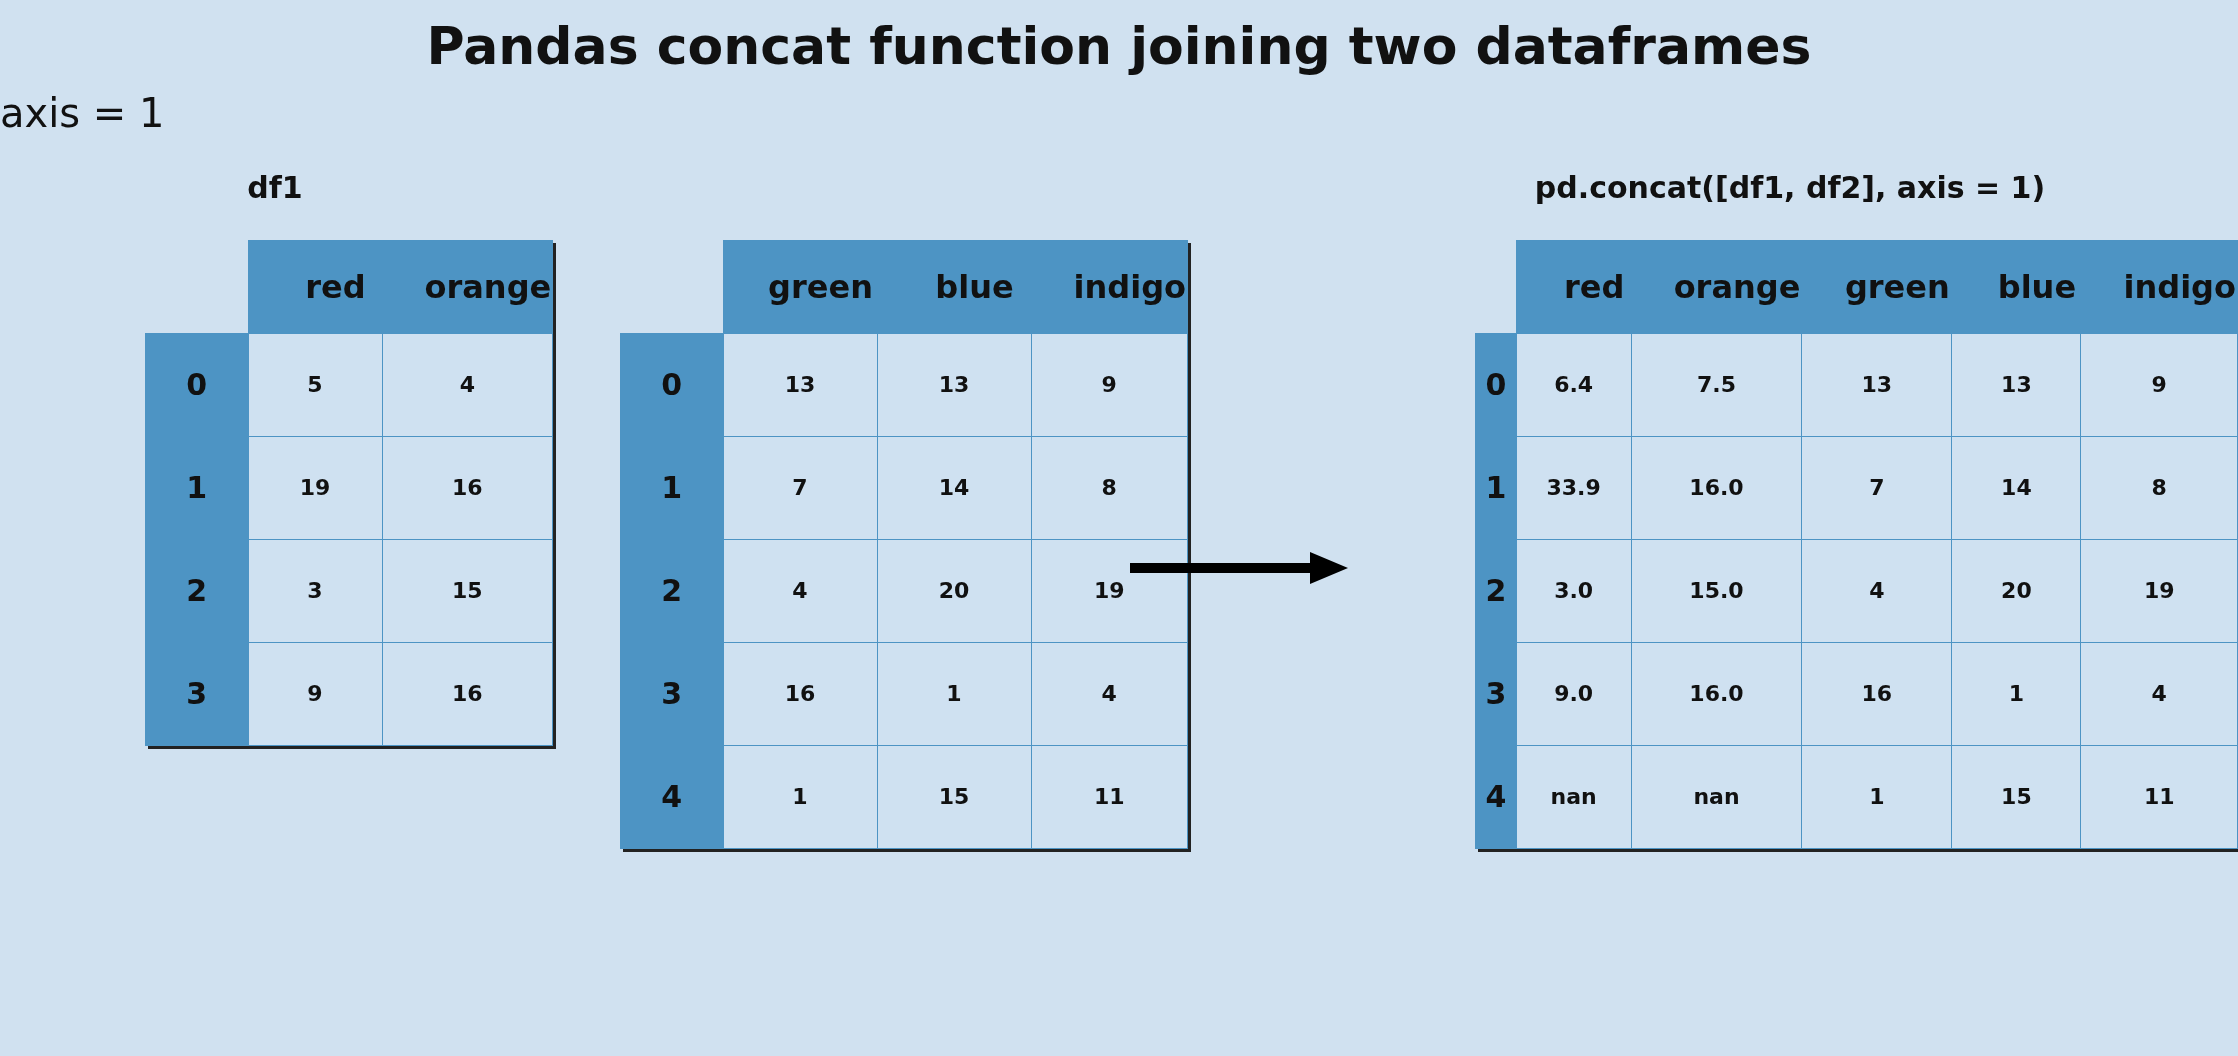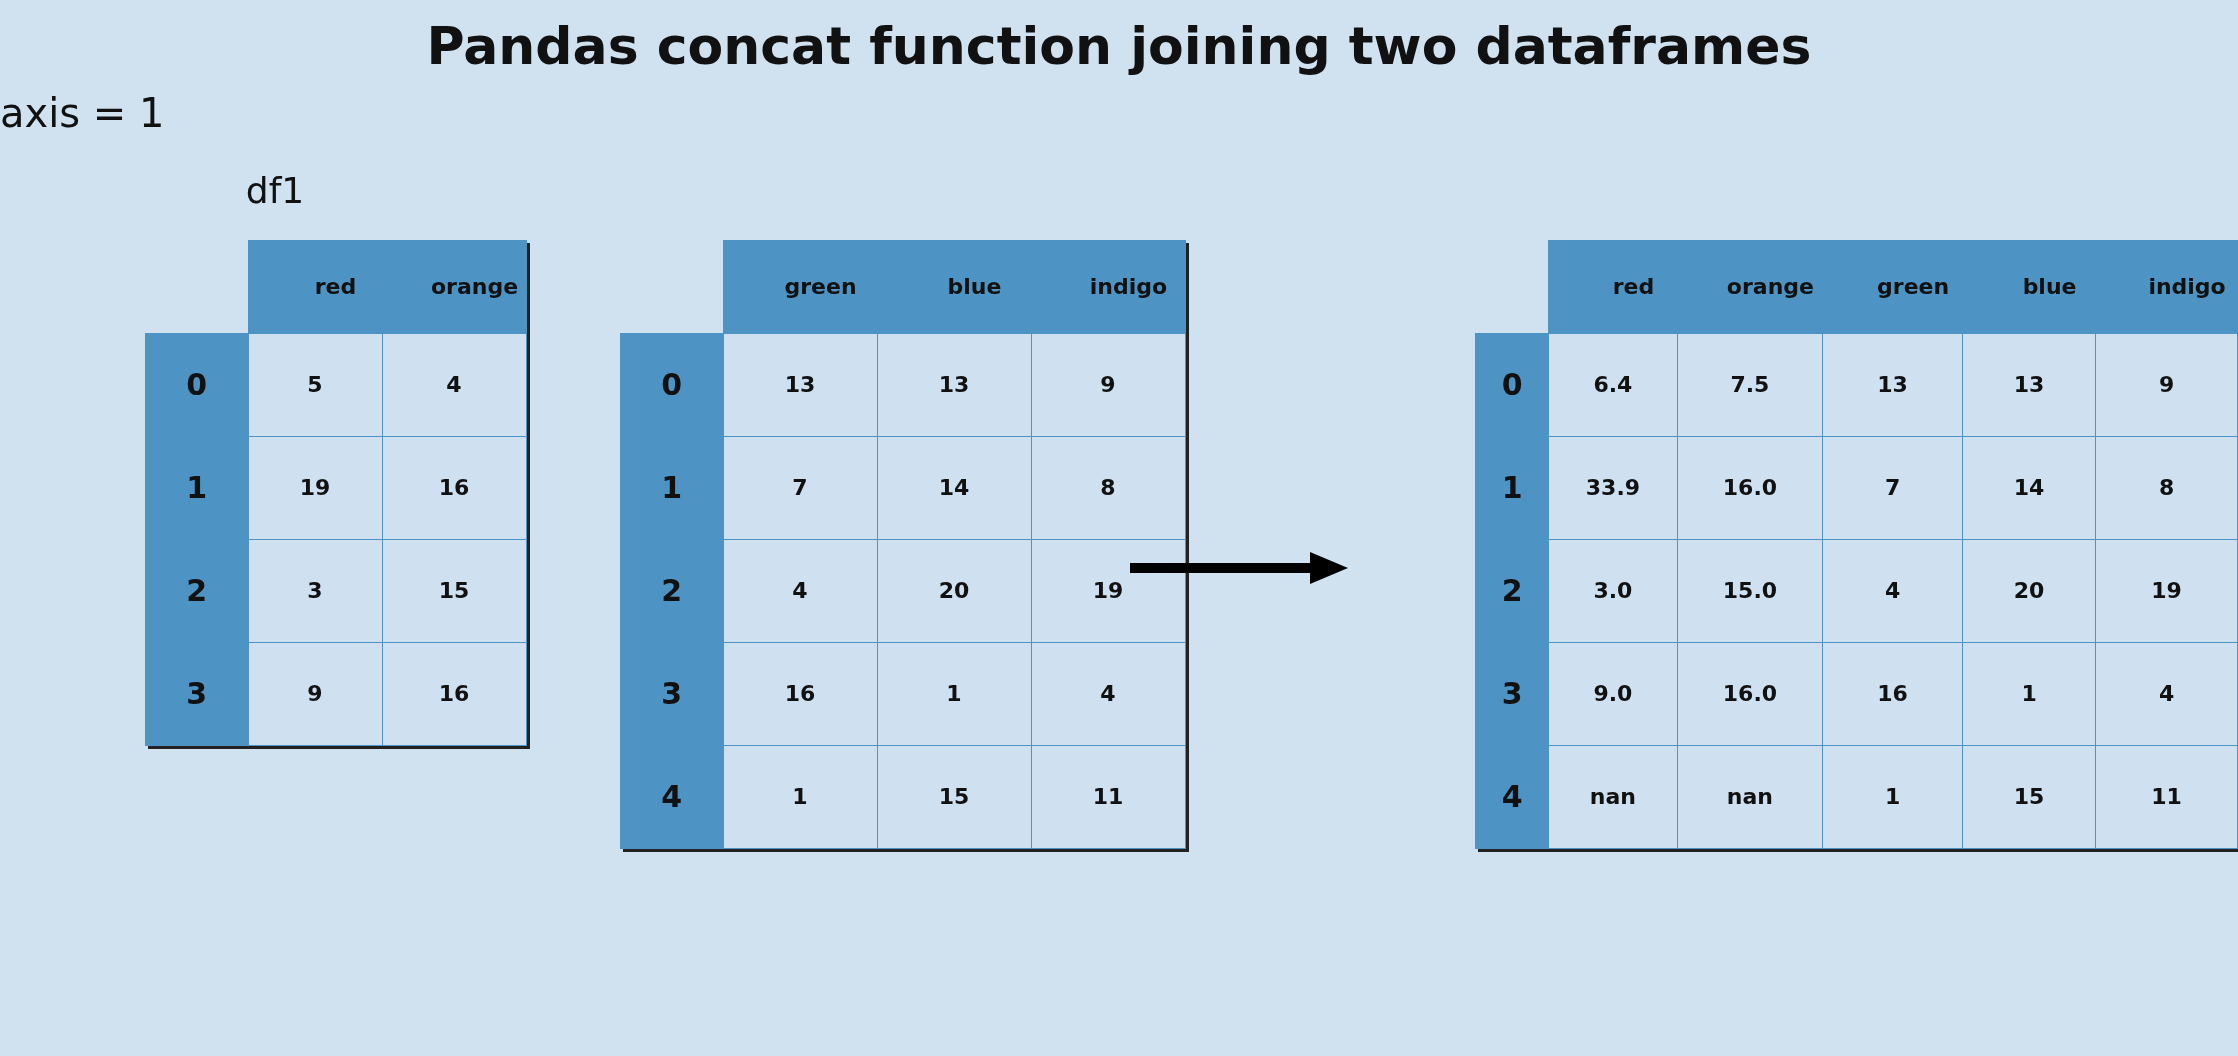--- a/index.html
+++ b/index.html
@@ -18,46 +18,47 @@
   .canvas{position:relative;width:2238px;height:936px;}
   .title{
     position:absolute;left:0;top:16px;width:100%;
     text-align:center;font-size:52px;font-weight:700;
   }
   .subtitle{
     position:absolute;left:0;top:90px;width:100%;
     text-align:left;font-size:40px;font-weight:400;
   }
   .panel-title{
-    position:absolute;text-align:center;font-size:36px;font-weight:400;
+    position:absolute;text-align:center;font-size:30px;font-weight:700;
   }
   .df-table{
     position:absolute;border-collapse:collapse;
     box-shadow:3px 3px 0 0 var(--shadow);
   }
   .df-table td{
     border:1px solid var(--border);
     text-align:center;vertical-align:middle;
     font-weight:700;
   }
-  .df-table .hcell{background:var(--header);font-size:22px;padding-left:42px;}
+  .df-table .hcell{background:var(--header);font-size:32px;padding-left:42px;}
   .df-table .icell{background:var(--header);font-size:30px;}
   .df-table .dcell{background:var(--cell);font-size:22px;}
   .df-table .corner{background:var(--bg);border:none;}
   .arrow{position:absolute;}
 </style>
 </head>
 <body>
 
 <div class="canvas">
 
   <div class="title">Pandas concat function joining two dataframes</div>
   <div class="subtitle">axis = 1</div>
 
   <div class="panel-title" style="left:110px;top:170px;width:330px">df1</div>
+  <div class="panel-title" style="left:1480px;top:170px;width:620px">pd.concat([df1, df2], axis = 1)</div>
 
   <table class="df-table" style="left:145px;top:240px">
     <tbody>
         <tr>
       <td class="corner" style="width:100px;height:90px"></td>
       <td class="hcell" style="width:90px">red</td>
       <td class="hcell" style="width:100px">orange</td>
     </tr>
     <tr>
       <td class="icell" style="height:100px">0</td>

